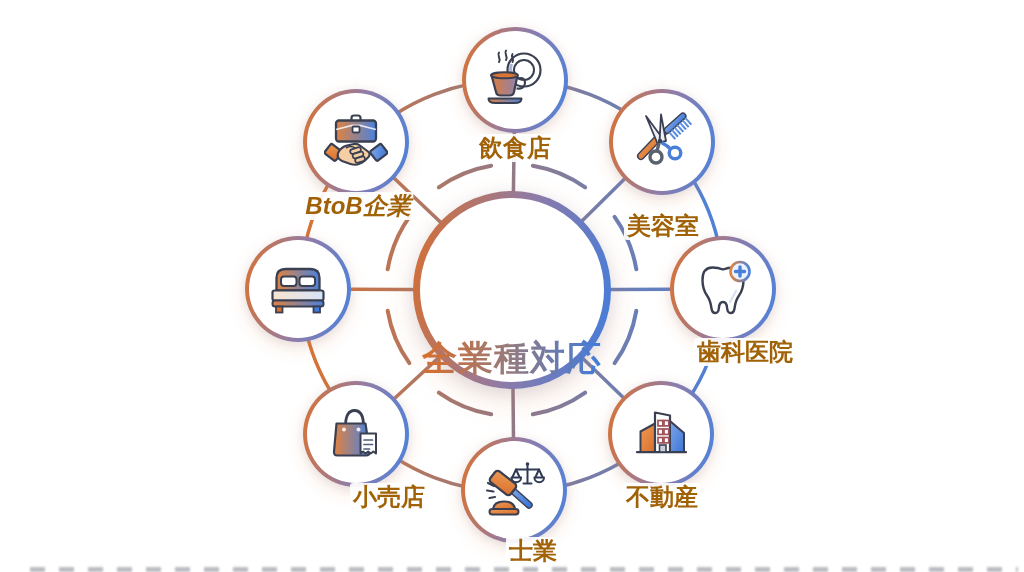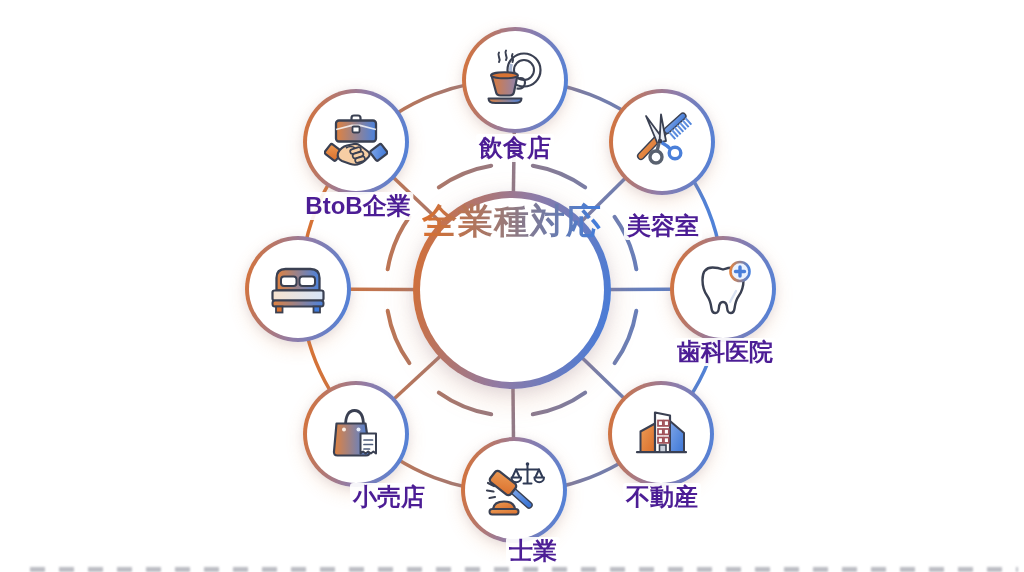--- a/index.html
+++ b/index.html
@@ -19,40 +19,40 @@
     display:flex;align-items:center;justify-content:center;
   }
   .node-icon{width:64px;height:64px;display:block;}
   .center-node{
     position:absolute;left:413px;top:191px;width:198px;height:198px;border-radius:50%;z-index:4;
     background:linear-gradient(100deg,#D96E2C 0%,#8F7BA6 52%,#3F7CDE 100%);
     box-shadow:0 10px 30px rgba(210,130,80,.22),0 4px 14px rgba(86,118,205,.16);
   }
   .center-inner{
     position:absolute;inset:7px;border-radius:50%;background:#fff;
-    display:flex;align-items:flex-start;justify-content:center;
+    display:flex;align-items:flex-end;justify-content:center;
   }
   .center-title{
     font-size:35px;font-weight:bold;letter-spacing:1px;white-space:nowrap;
     background:linear-gradient(90deg,#D96E2C 0%,#9b7a77 45%,#3F7CDE 100%);
     -webkit-background-clip:text;background-clip:text;color:transparent;
   }
   .node-label{
     position:absolute;z-index:5;transform:translate(-50%,-50%);
-    font-size:24px;font-weight:600;color:#4c1d95;white-space:nowrap;line-height:1;
+    font-size:24px;font-weight:600;color:#a16207;white-space:nowrap;line-height:1;
     background:rgba(255,255,255,.92);padding:2px 3px;border-radius:3px;
   }
   .lbl-0{left:515px;top:148px;}
   .lbl-1{left:663px;top:206px;margin-top:20px;}
-  .lbl-2{left:725px;top:352px;}
+  .lbl-2{left:745px;top:352px;}
   .lbl-3{left:662px;top:497px;text-align:center;}
   .lbl-4{left:533px;top:551px;}
   .lbl-5{left:357px;top:497px;margin-left:32px;}
   .lbl-6{left:297px;top:352px;}
-  .lbl-7{left:358px;top:206px;}
+  .lbl-7{left:358px;top:206px;font-style:italic;}
   .pos-0{left:462px;top:27px;}
   .pos-1{left:609px;top:89px;}
   .pos-2{left:670px;top:236px;}
   .pos-3{left:608px;top:381px;}
   .pos-4{left:461px;top:437px;}
   .pos-5{left:303px;top:381px;}
   .pos-6{left:245px;top:236px;}
   .pos-7{left:303px;top:89px;}
   .footer-artifact{
     position:absolute;left:30px;right:6px;bottom:0;height:5px;z-index:2;

